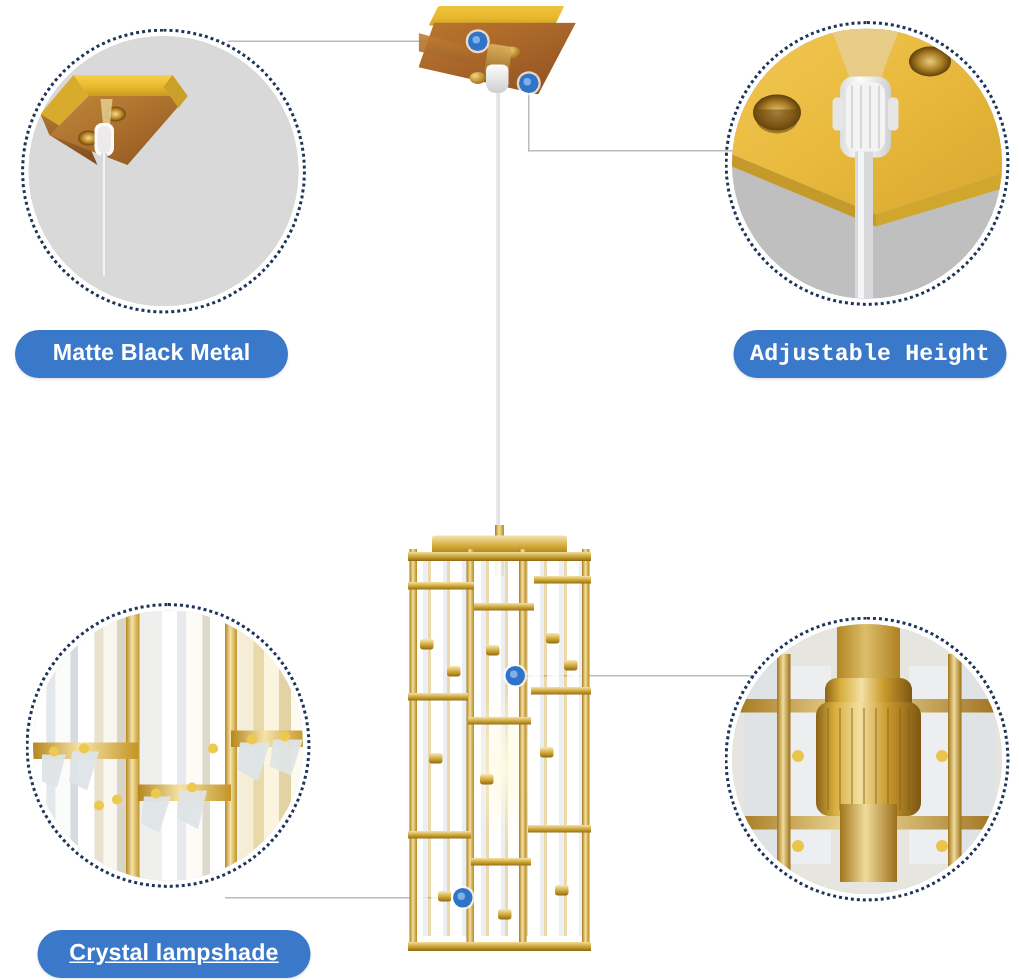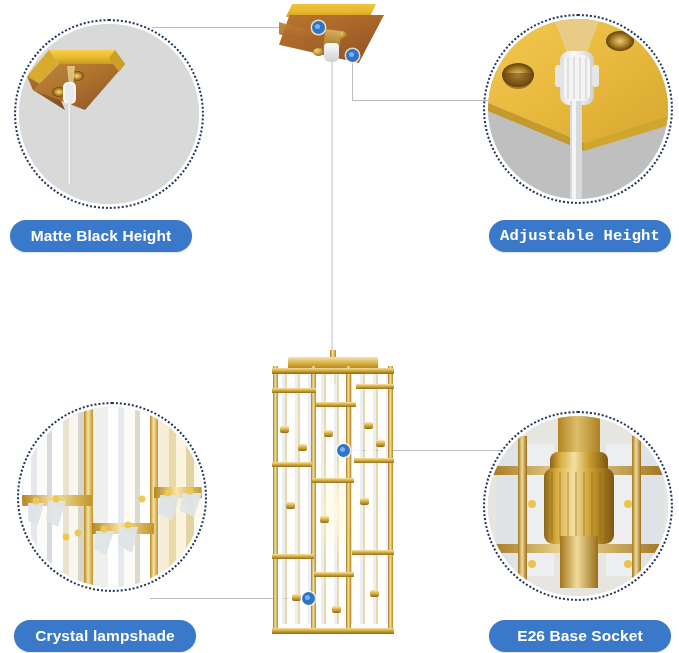--- a/index.html
+++ b/index.html
@@ -187,21 +187,21 @@
         <rect x="46" y="60" width="9" height="18" rx="4" fill="#eceaea"></rect>
         <rect x="48.5" y="78" width="4" height="82" fill="#d4d6d8"></rect>
         <rect x="49.5" y="78" width="1.6" height="82" fill="#f2f3f4"></rect>
       </svg>
     </div>
   </div>
   <div class="dot" style="left:312px;top:21px;">
       <i></i>
     </div>
   <div class="pill" style="left:10px;top:220px;width:182px;">
-    <span>Matte Black Height</span>
+    <span>Matte Black Metal</span>
   </div>
 
   <div class="callout" style="left:483px;top:14px;">
     <div class="disc">
       <svg viewBox="0 0 182 182" width="182" height="182">
         <defs>
           <linearGradient id="hA" x1="0" y1="0" x2="1" y2="1">
             <stop offset="0" stop-color="#f2c753"></stop>
               <stop offset=".5" stop-color="#e8b93c"></stop>
             <stop offset="1" stop-color="#d8a730"></stop>
@@ -301,21 +301,21 @@
           <circle cx="168" cy="84" r="3.4"></circle>
             <circle cx="44" cy="130" r="3.4"></circle>
           <circle cx="120" cy="92" r="3.4"></circle>
         </g>
       </svg>
     </div>
   </div>
   <div class="dot" style="left:302px;top:592px;">
       <i></i>
     </div>
-  <div class="pill" style="left:14px;top:620px;width:182px;">
+  <div class="pill" style="left:25px;top:620px;width:182px;text-decoration:underline;">
     <span>Crystal lampshade</span>
   </div>
 
   <div class="callout" style="left:483px;top:411px;">
     <div class="disc">
       <svg viewBox="0 0 182 182" width="182" height="182">
         <defs>
           <linearGradient id="sB" x1="0" y1="0" x2="1" y2="0">
             <stop offset="0" stop-color="#8c6418"></stop>
               <stop offset=".18" stop-color="#d8ae3e"></stop>
@@ -358,18 +358,15 @@
             <circle cx="140" cy="88" r="4"></circle>
           <circle cx="44" cy="148" r="4"></circle>
             <circle cx="140" cy="148" r="4"></circle>
         </g>
       </svg>
     </div>
   </div>
   <div class="dot" style="left:337px;top:444px;">
       <i></i>
     </div>
-  <div class="pill" style="left:489px;top:620px;width:182px;">
-    <span>E26 Base Socket</span>
-  </div>
 
   <span class="sr">Crystal Pendant Light Feature Callouts</span>
 </div>
 
 </body></html>

